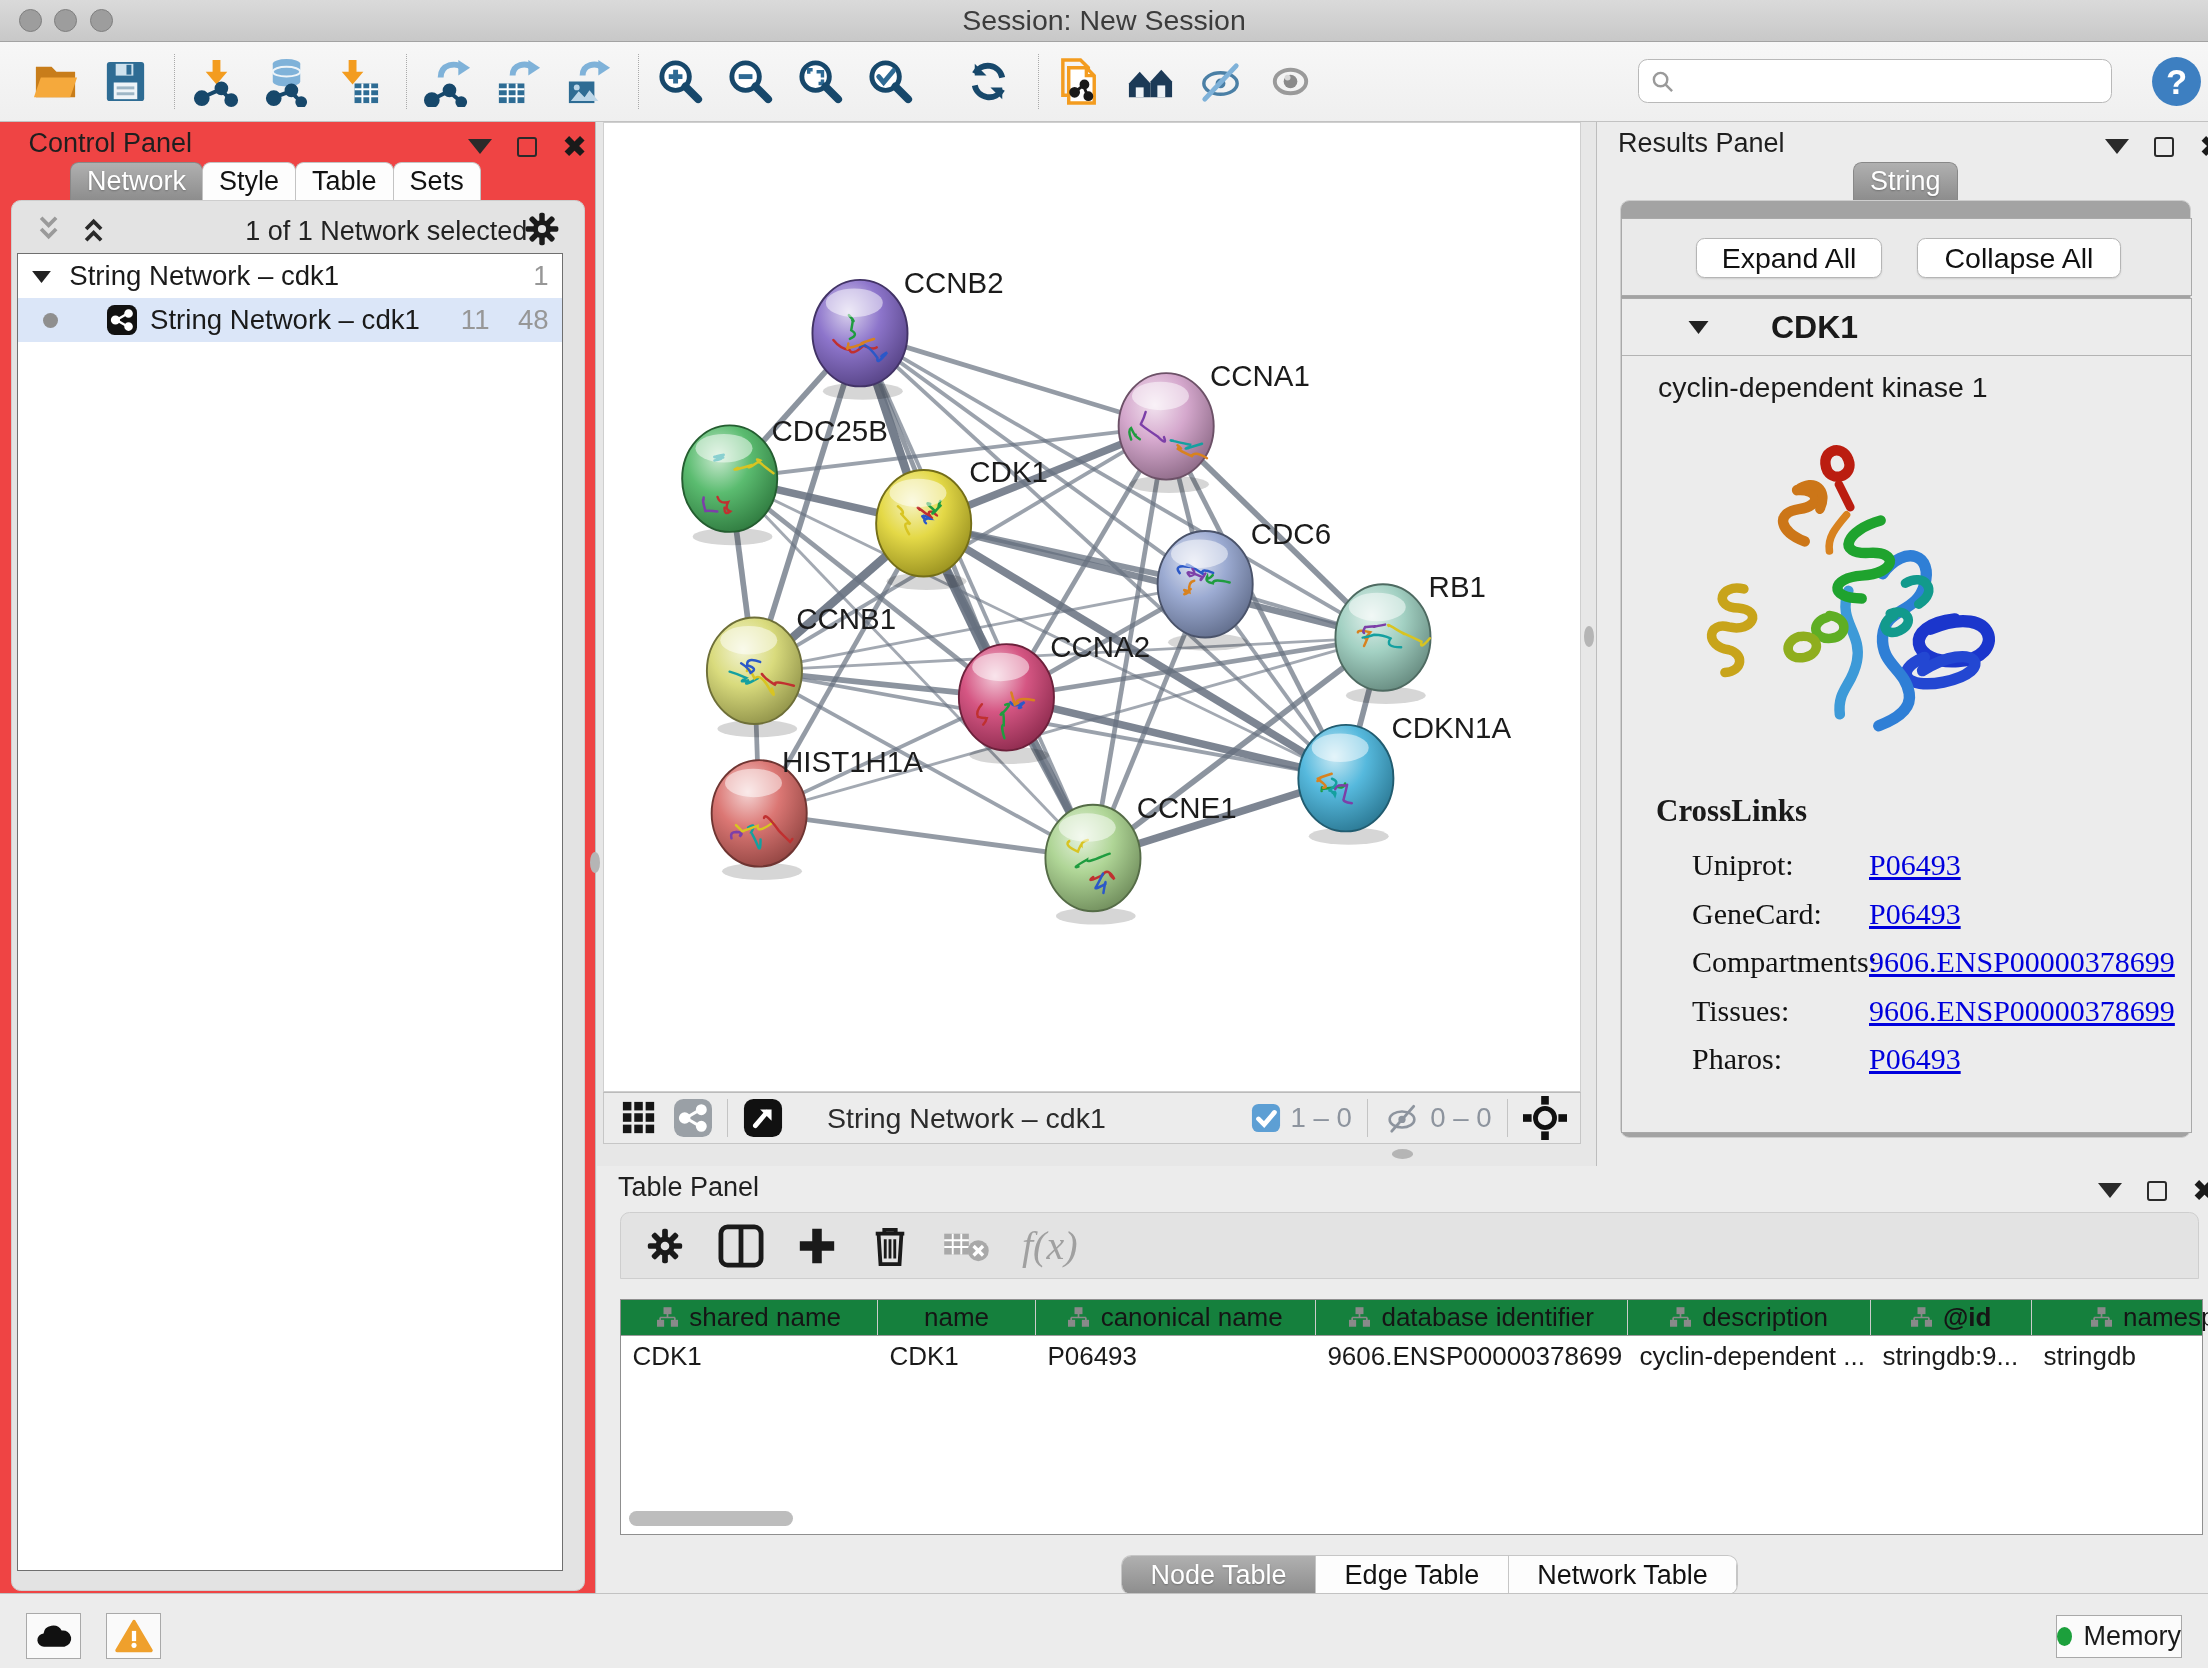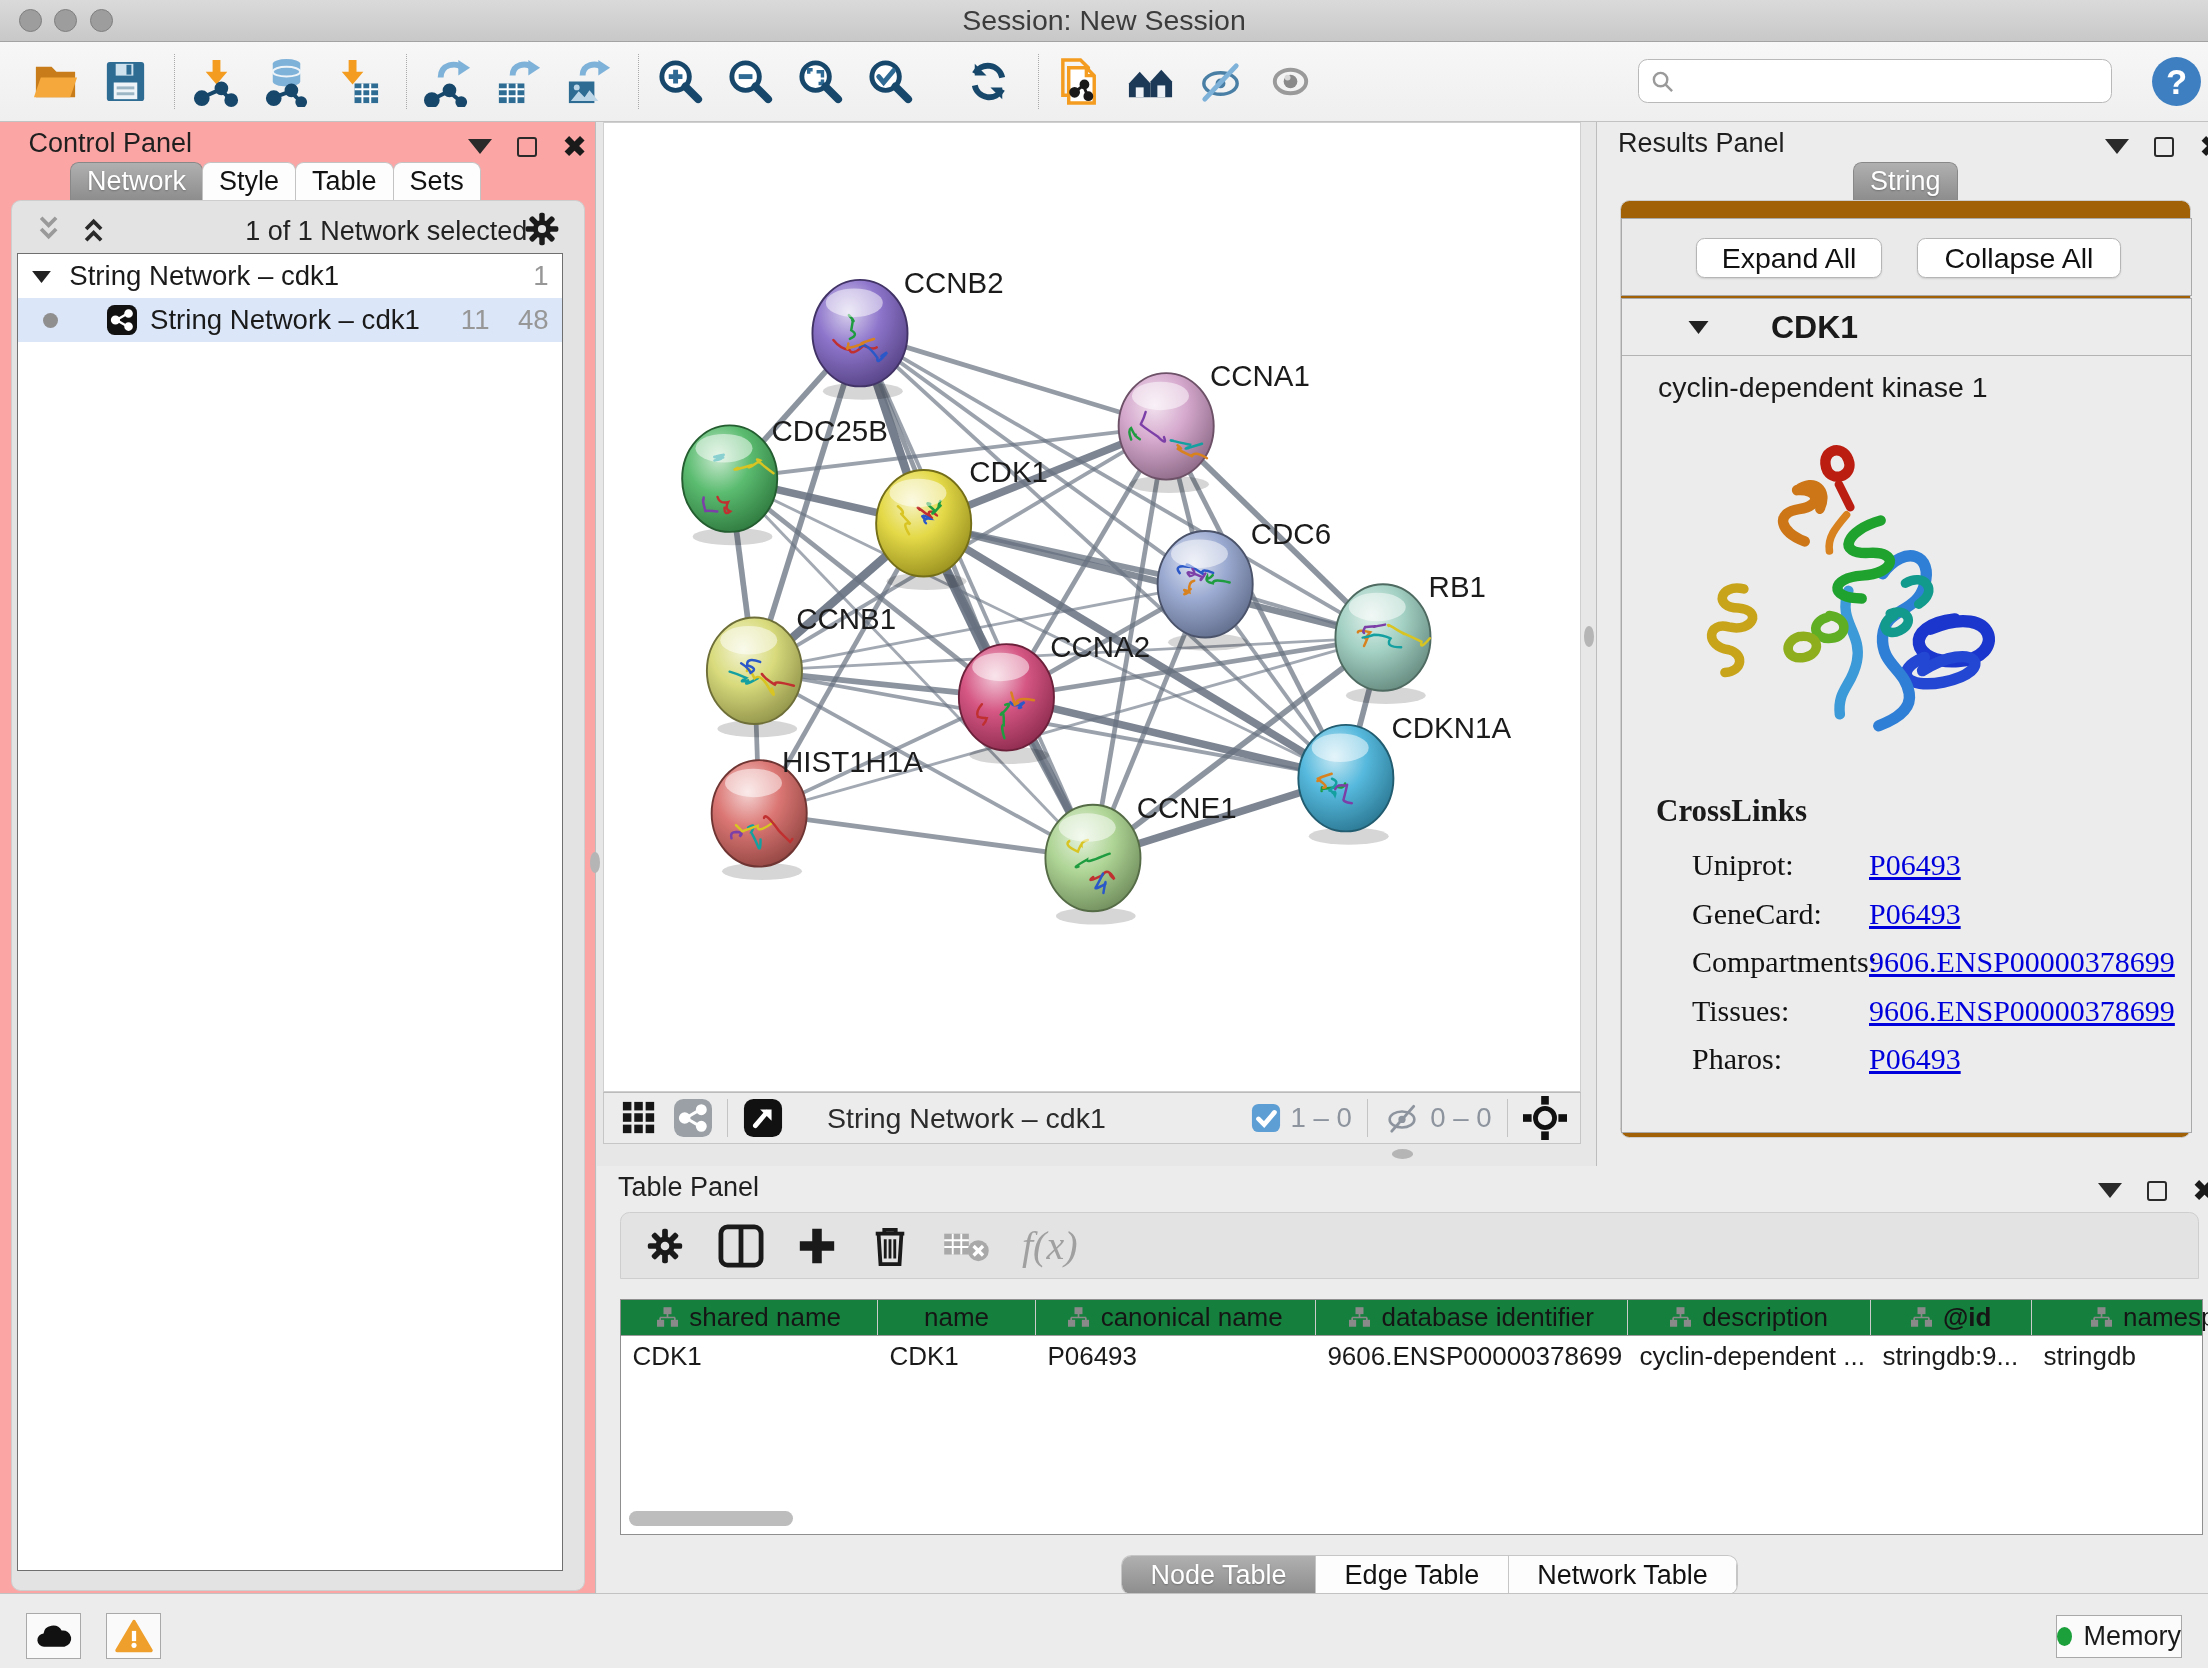--- a/index.html
+++ b/index.html
@@ -19,34 +19,34 @@
   .helpbtn{position:absolute;left:2150px;top:55px;width:53px;height:53px}
   
   .ptitle{font-size:27px;color:#1f1f1f}
   .pctl{position:absolute;display:flex;align-items:center;gap:25px}
   .caret-down{width:0;height:0;border-left:12.4px solid transparent;border-right:12.4px solid transparent;border-top:15px solid #2a2a2a}
   .maxsq{width:20px;height:20px;border:2.9px solid #2a2a2a;border-radius:2.9px}
   .closex{font-size:30px;font-weight:bold;color:#1a1a1a;line-height:1;font-family:"DejaVu Sans",sans-serif}
   .tab{padding:0 16px;height:38px;line-height:36px;background:#fdfdfd;border:1px solid #c3c3c3;border-bottom:none;border-radius:8.6px 8.6px 0 0;font-size:27px;color:#111;margin-right:-1px}
   .tab.active{background:linear-gradient(#b0b0b0,#8d8d8d);color:#fff;border-color:#888;text-shadow:0 1px 1.9px rgba(0,0,0,.25)}
   
-  .control-panel{position:absolute;left:0;top:122px;width:596px;height:1471px;background:#fca5a5;border-right:1px solid #bdbdbd}
+  .control-panel{position:absolute;left:0;top:122px;width:596px;height:1471px;background:#ef4444;border-right:1px solid #bdbdbd}
   .cp-inner{position:absolute;left:11.4px;top:78px;width:574px;height:1391px;background:#e3e3e3;border:1px solid #cecece;border-radius:9.5px}
   .cp-list{position:absolute;left:17px;top:131px;width:546px;height:1318px;background:#fff;border:1.9px solid #6f6f6f}
   .tree-row{display:flex;align-items:center;height:44px;font-size:27.6px;padding:0 13.3px}
   .tree-row .cnt{margin-left:auto;color:#979797}
   .tree-row.sel{background:#dbe6f8}
   
   .net-canvas{position:absolute;left:603px;top:122px;width:978px;height:970px;background:#fff;border:1px solid #cfcfcf}
   .net-footer{position:absolute;left:603px;top:1092px;width:978px;height:52px;background:#ececec;border:1px solid #c6c6c6;border-top:1px solid #bbb;display:flex;align-items:center}
   .nf-sep{height:38px;border-left:1px solid #c4c4c4;margin:0 15px}
   .nf-count{font-size:27.6px;color:#8d949e;margin-left:9.5px}
   
   .results-panel{position:absolute;left:1596px;top:122px;width:613px;height:1471px;background:#ececec;border-left:1px solid #bdbdbd}
-  .rp-inner{position:absolute;left:23px;top:78px;width:571px;height:938px;background:#a16207;border:1px solid #cecece;border-radius:9.5px}
+  .rp-inner{position:absolute;left:23px;top:78px;width:571px;height:938px;background:#a3a3a3;border:1px solid #cecece;border-radius:9.5px}
   .rp-btnbox{position:absolute;left:0px;top:17px;width:571px;height:78px;border:1.9px solid #a9a9a9;background:#eaeaea}
   .rp-btn{position:absolute;top:19px;height:40px;background:#fff;border:1px solid #b5b5b5;border-radius:8.6px;font-size:28.5px;text-align:center;line-height:38px;color:#111;box-shadow:0 1px 1.9px rgba(0,0,0,.12)}
   .rp-section{position:absolute;left:0px;top:97px;width:571px;height:835px;border:1.9px solid #a9a9a9;background:#ececec}
   .rp-sechead{height:57px;border-bottom:1px solid #b3b3b3;display:flex;align-items:center}
   .xl-row{position:absolute;left:70px;font-family:"Liberation Serif","DejaVu Serif",serif;font-size:30px;color:#111}
   .xl-link{position:absolute;left:247px;font-family:"Liberation Serif","DejaVu Serif",serif;font-size:30px;color:#0000dd;text-decoration:underline}
   
   .table-panel{position:absolute;left:597px;top:1166px;width:1611px;height:427px;background:#ececec}
   .tp-toolrow{position:absolute;left:23px;top:46px;width:1579px;height:67px;background:#e3e3e3;border:1px solid #cecece;border-radius:9.5px 9.5px 0 0;display:flex;align-items:center;padding-left:23px;gap:32px}
   .tp-table{position:absolute;left:23px;top:133px;width:1583px;height:236px;background:#fff;border:1.9px solid #8f8f8f}

